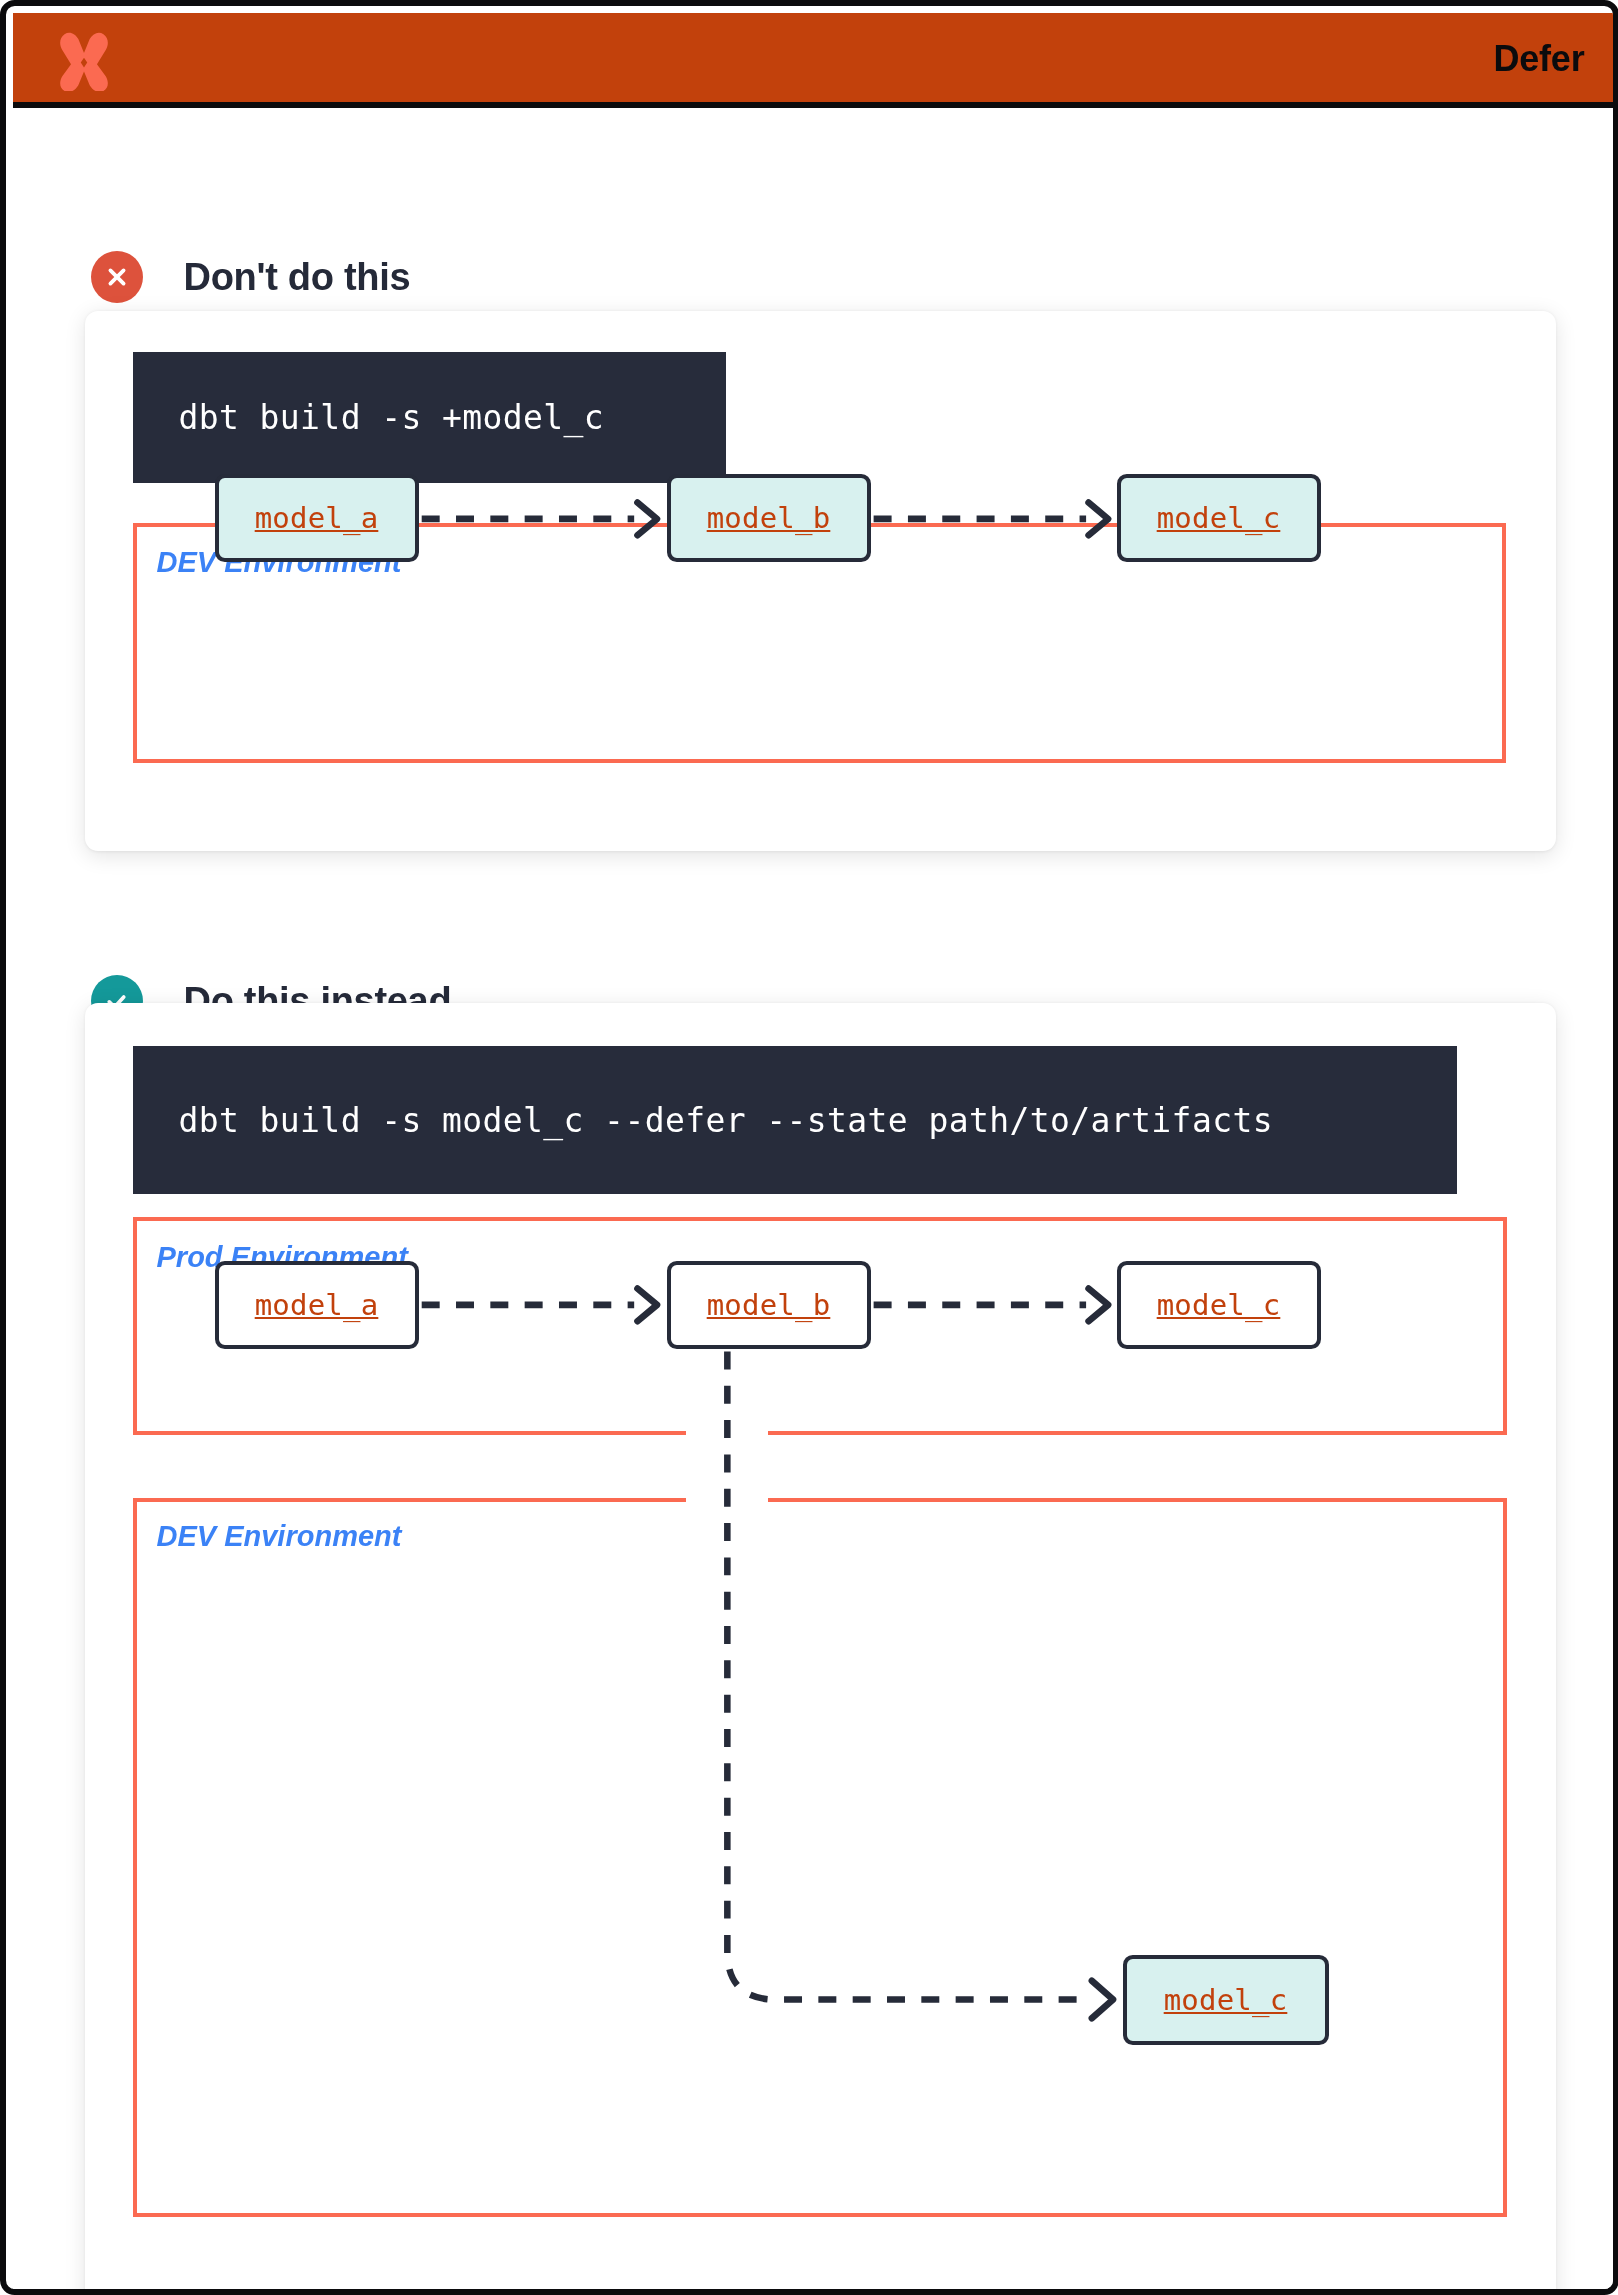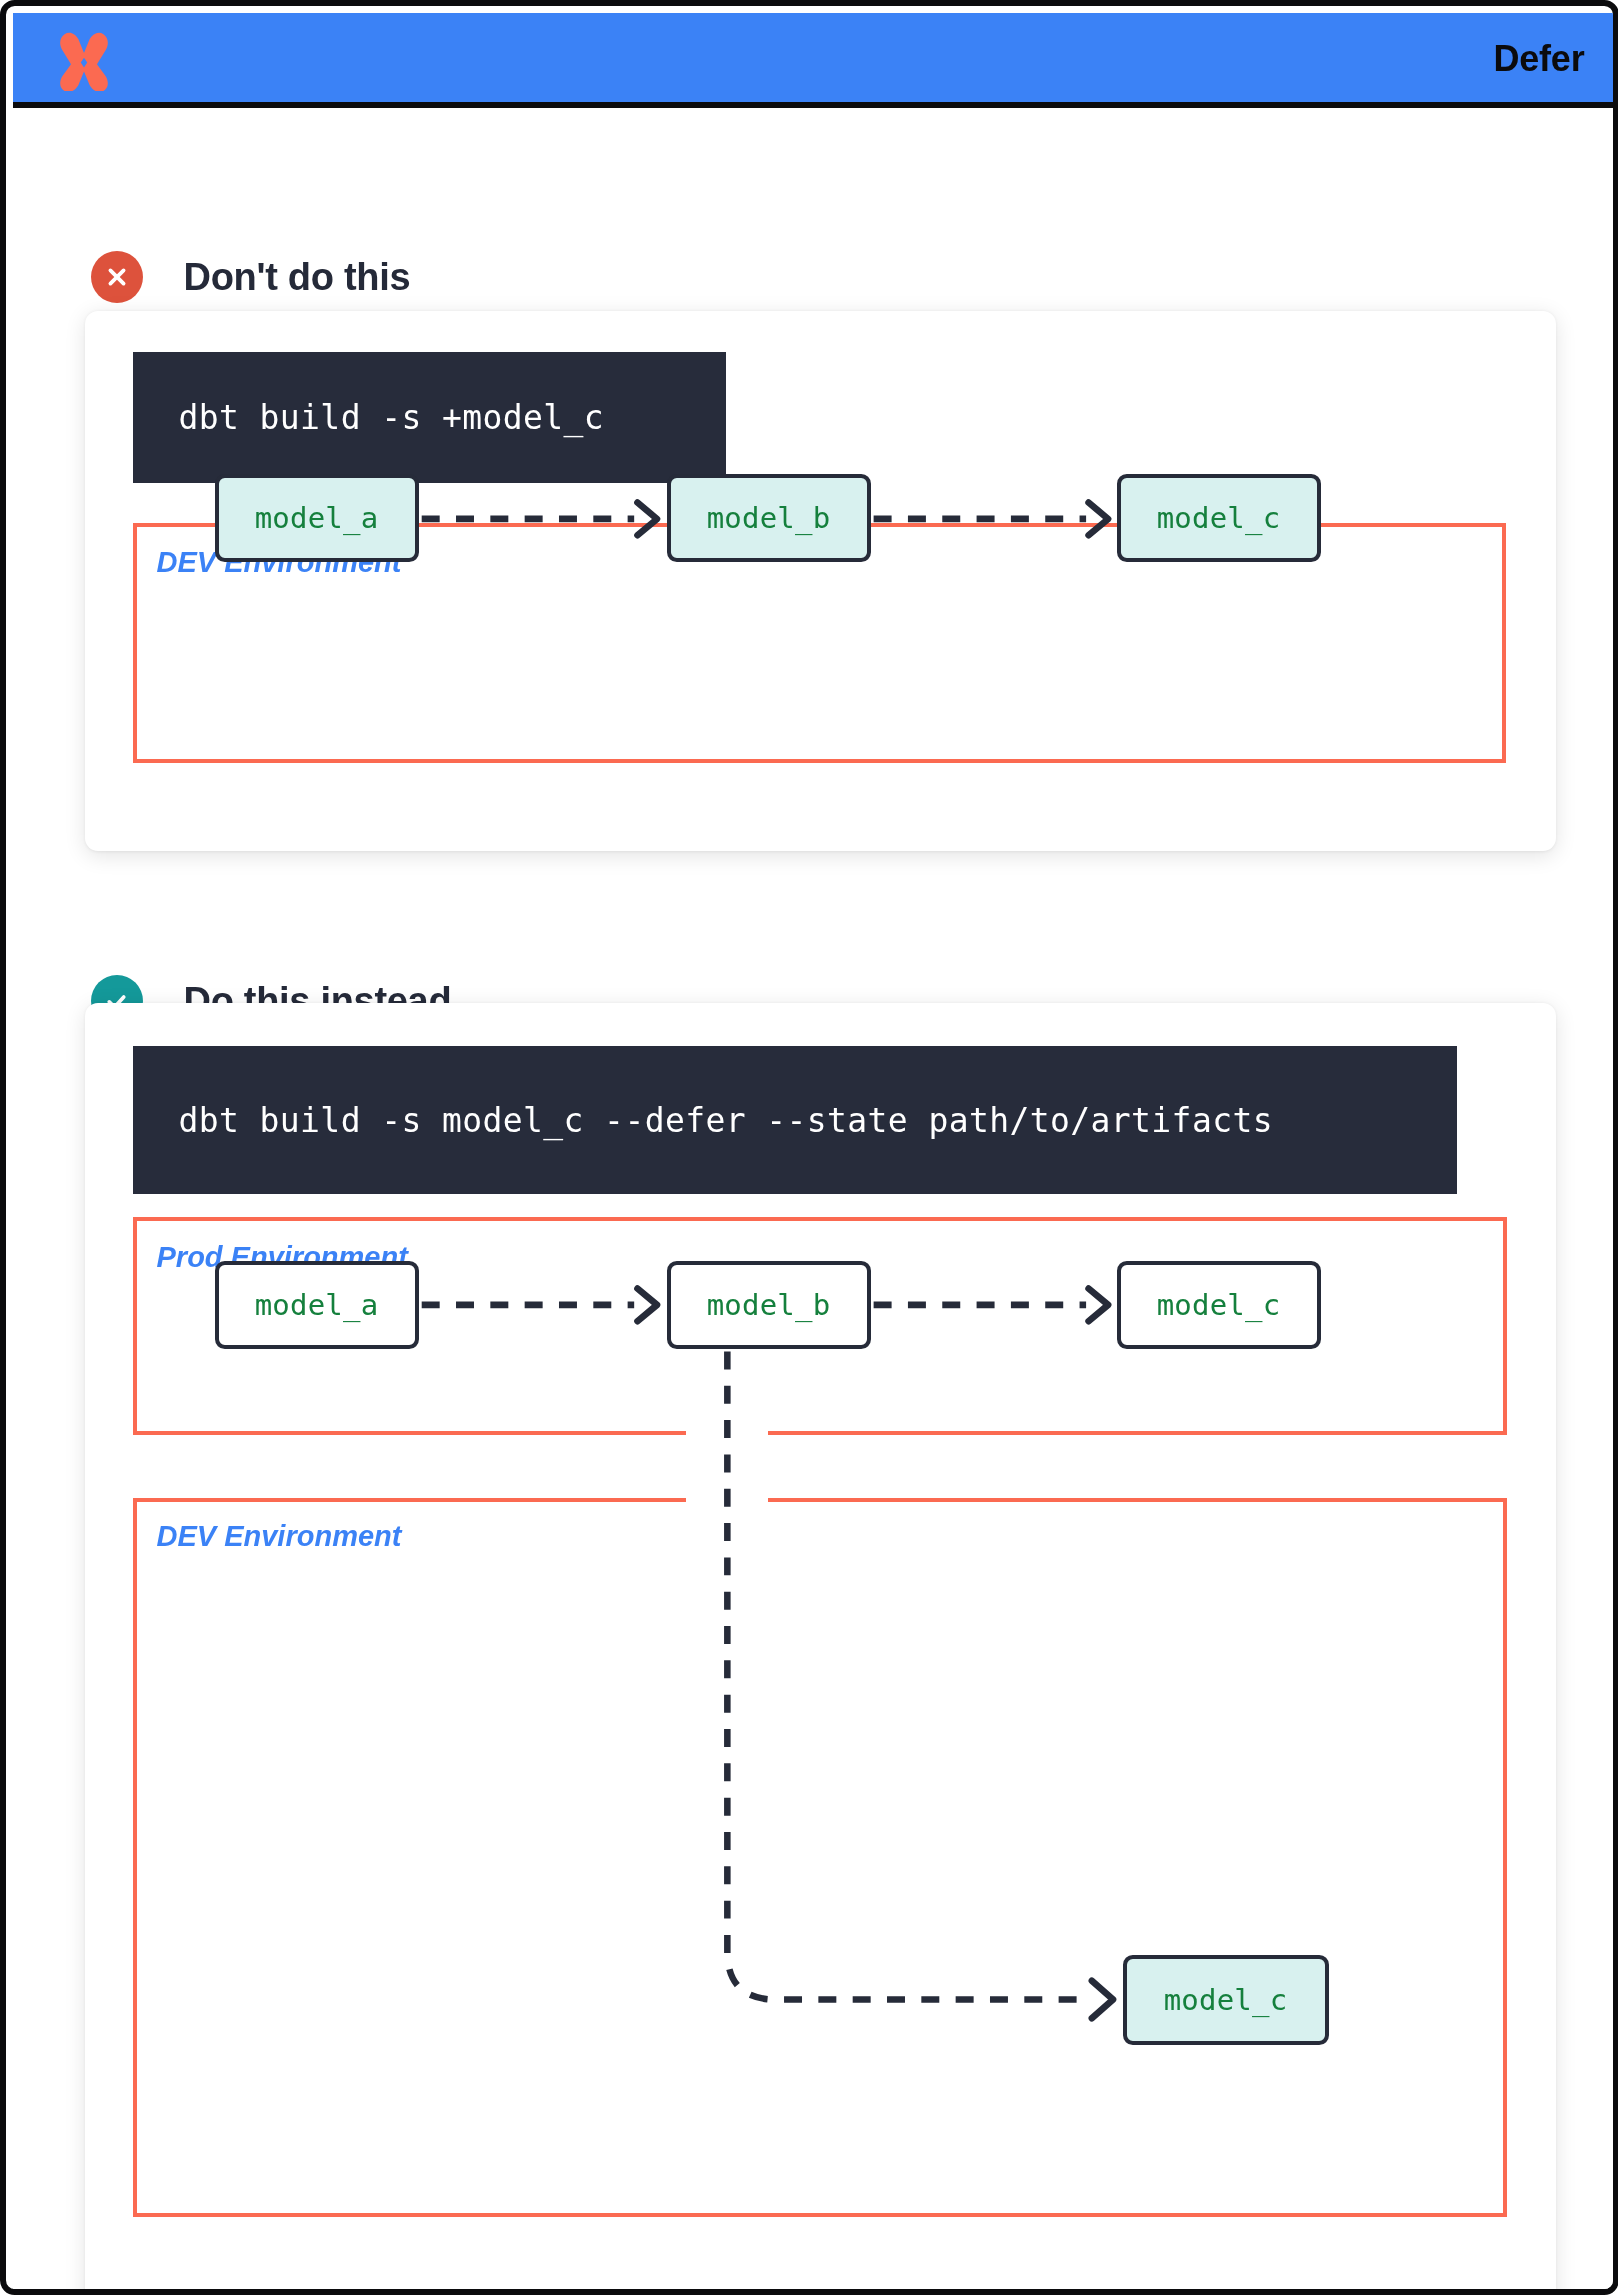--- a/index.html
+++ b/index.html
@@ -26,21 +26,21 @@
     background: #ffffff;
     overflow: hidden;
   }
 
   
   .header {
     position: absolute;
     left: 6.5px; top: 6.5px;
     width: 1606px;
     height: 92px;
-    background: #3b82f6;
+    background: #c2410c;
     box-sizing: border-box;
   }
   .header-rule {
     position: absolute;
     left: 6.5px; top: 96px;
     width: 1606px;
     height: 5.7px;
     background: #0b0b0d;
   }
   .logo {
@@ -138,23 +138,24 @@
   .node {
     position: absolute;
     box-sizing: border-box;
     border: 4.1px solid #262B39;
     border-radius: 9.8px;
     display: flex;
     align-items: center;
     justify-content: center;
     font-family: "DejaVu Sans Mono", "Liberation Mono", monospace;
     font-size: 29px;
-    color: #15803d;
+    color: #c2410c;
     letter-spacing: 0.2px;
     white-space: nowrap;
+    text-decoration: underline;
   }
   .node.teal  { background: #D8F1EF; }
   .node.plain { background: #ffffff; }
 
   .edges {
     position: absolute;
     left: 0; top: 0;
     pointer-events: none;
     overflow: visible;
   }

